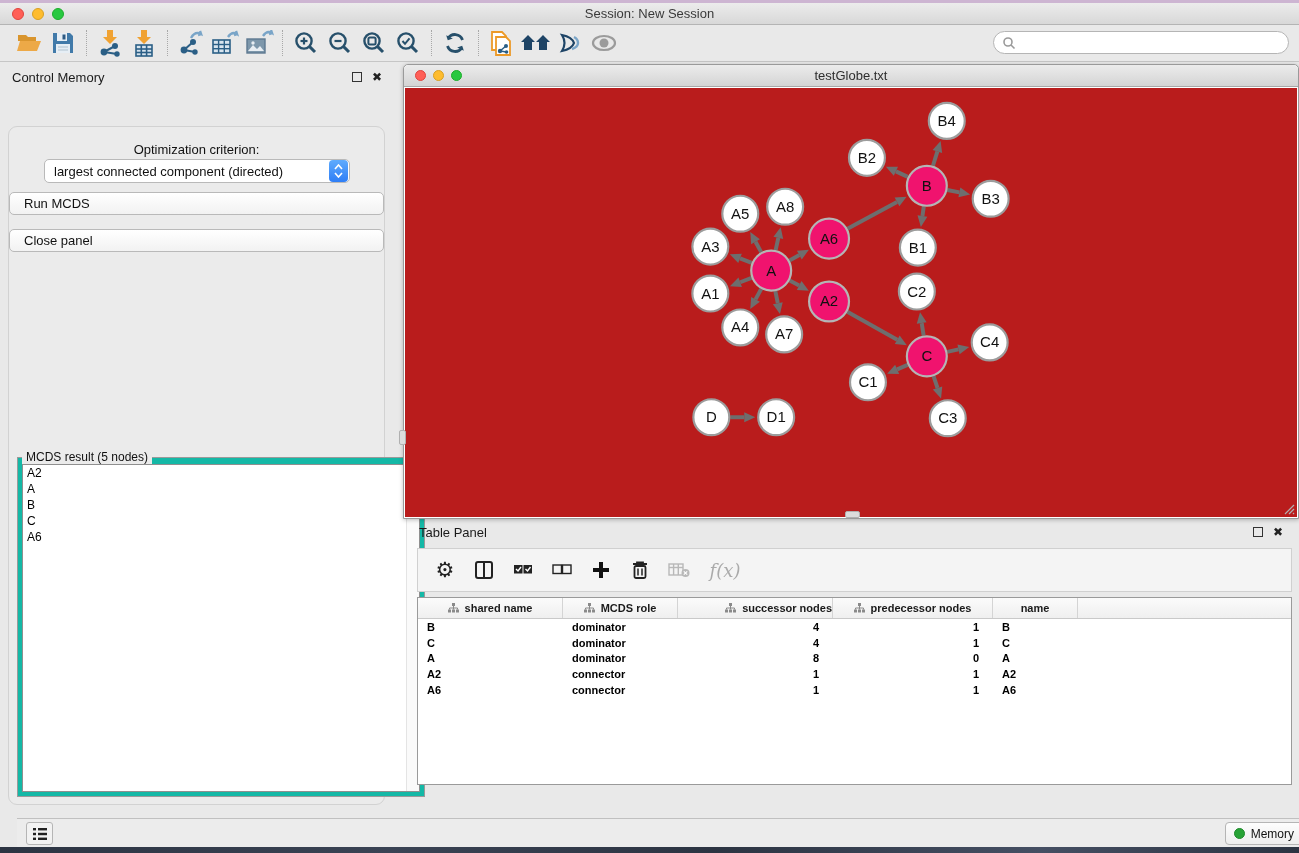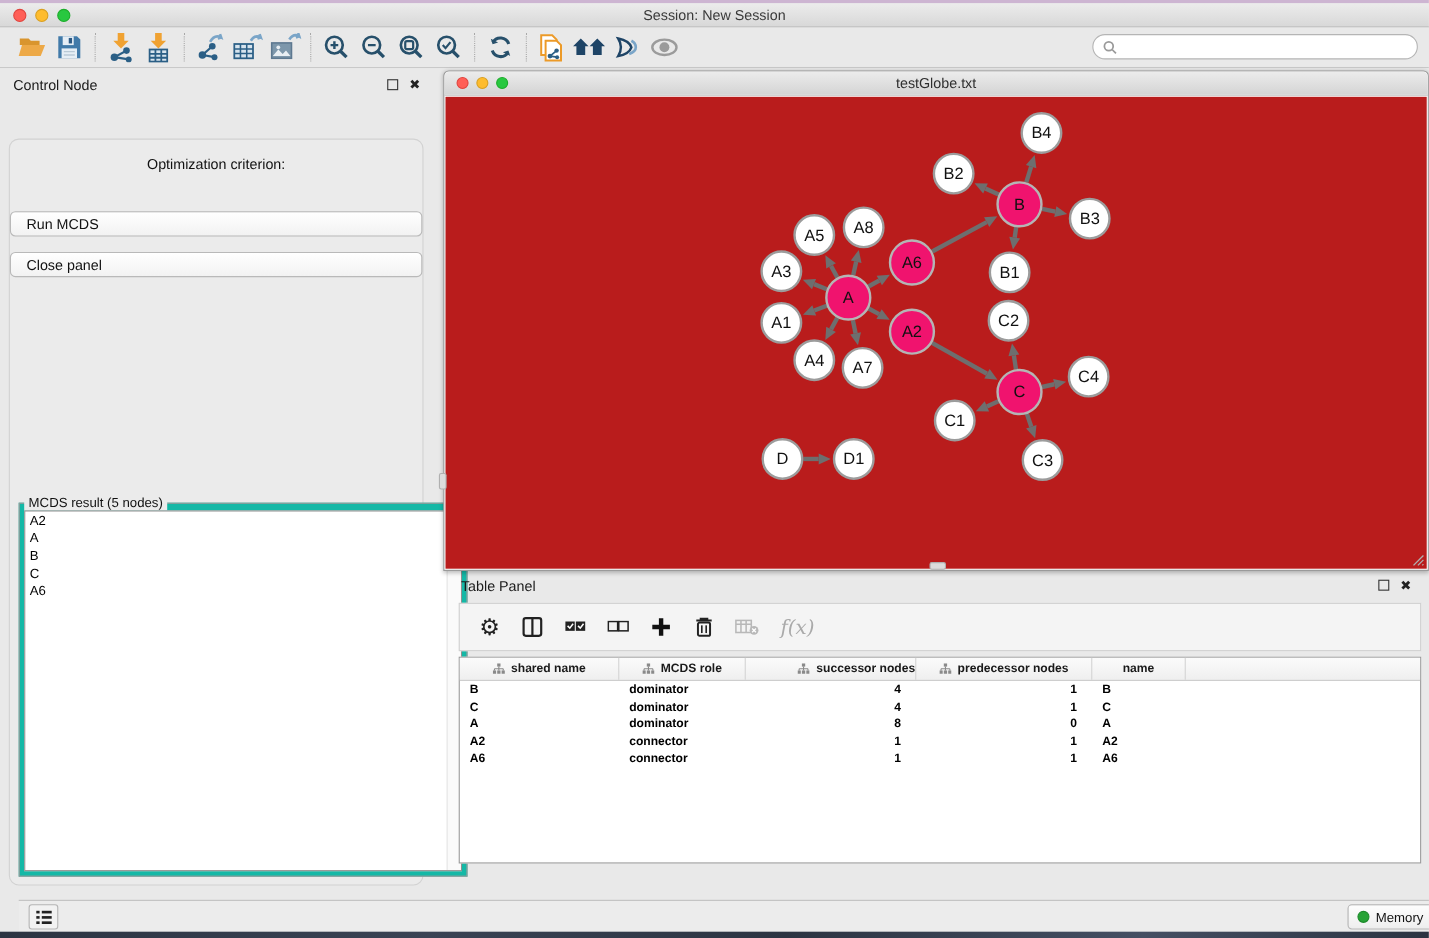--- a/index.html
+++ b/index.html
@@ -278,27 +278,38 @@
         <line x1="9" y1="9" x2="12.5" y2="12.5" stroke="#9a9a9a" stroke-width="1.6"></line>
       </svg>
     <input id="search-input" placeholder="" style="">
   </div>
 </div>
 
 <div id="main" class="abs">
 
   <div id="control-panel" class="abs">
     <div class="panel-header">
-      <span class="panel-title">Control Node</span>
+      <span class="panel-title">Control Memory</span>
       <span class="spacer"></span>
       <span class="win-ico float-ico"></span>
       <span class="win-ico">✖</span>
     </div>
     <div id="cp-body">
       <div id="opt-label">Optimization criterion:</div>
+      <div id="criterion">
+        <span class="val">largest connected component (directed)</span>
+        <span class="stepper">
+          <svg width="9" height="6" viewBox="0 0 9 6">
+              <path d="M1 5 L4.5 1 L8 5" fill="none" stroke="#fff" stroke-width="1.6"></path>
+            </svg>
+          <svg width="9" height="6" viewBox="0 0 9 6">
+              <path d="M1 1 L4.5 5 L8 1" fill="none" stroke="#fff" stroke-width="1.6"></path>
+            </svg>
+        </span>
+      </div>
       <div id="cp-buttons">
         <button class="btn">Run MCDS</button>
         <button class="btn">Close panel</button>
       </div>
       <div id="mcds-box">
         <span id="mcds-legend">MCDS result (5 nodes)</span>
         <div id="mcds-list">
           <div class="list-item">A2</div>
             <div class="list-item">A</div>
             <div class="list-item">B</div>

